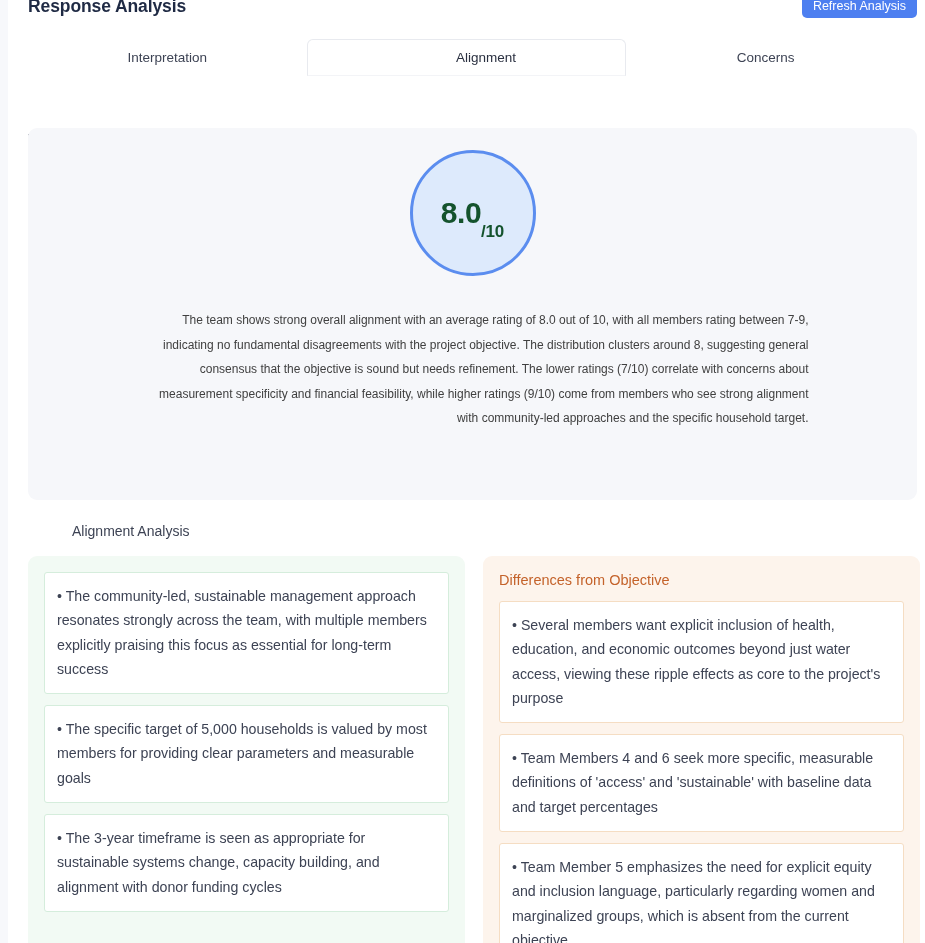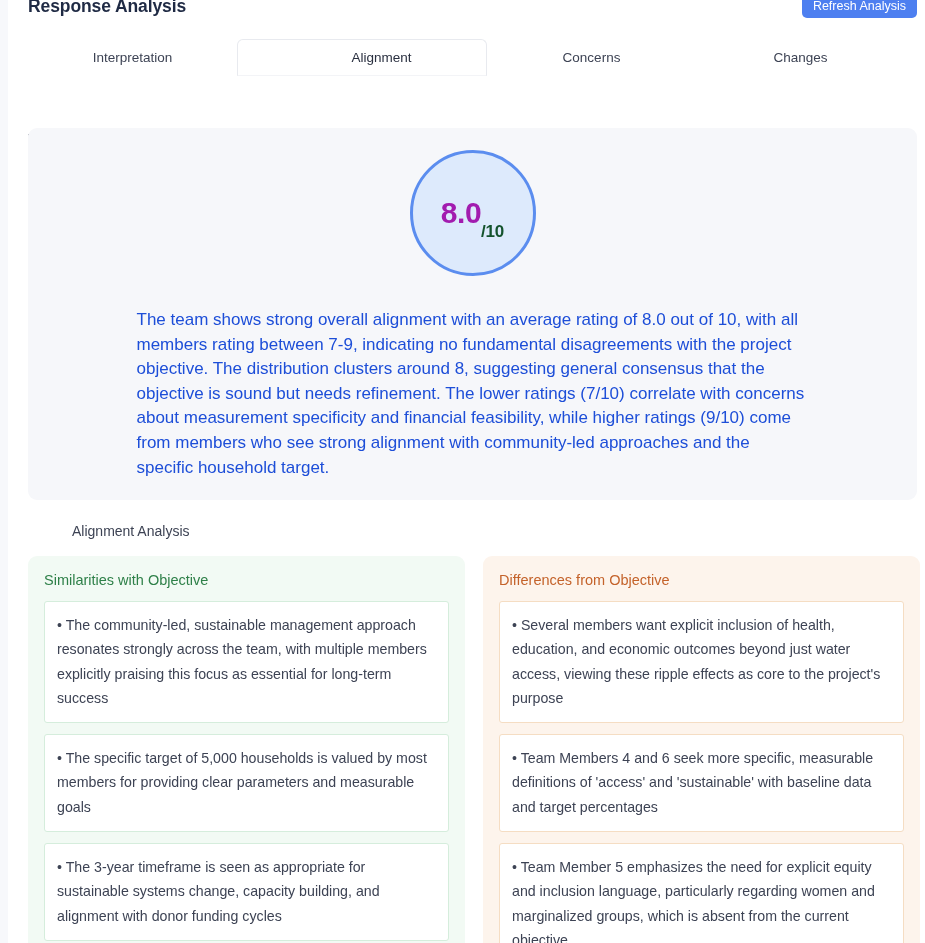--- a/index.html
+++ b/index.html
@@ -119,38 +119,38 @@
     border-radius: 50%;
     background: #ddeafc;
     border: 3px solid #5b8def;
     display: flex;
     align-items: center;
     justify-content: center;
   }
   .score-value {
     font-size: 30px;
     font-weight: bold;
-    color: #a21caf;
+    color: #14532d;
     letter-spacing: -0.5px;
   }
   .score-denom {
     font-size: 17px;
     font-weight: bold;
     color: #14532d;
     position: relative;
     top: 19px;
     letter-spacing: -0.2px;
   }
   .score-summary {
     width: 672px;
     margin: 32px auto 0 auto;
-    text-align: left;
-    font-size: 17px;
+    text-align: right;
+    font-size: 12px;
     line-height: 24.6px;
-    color: #1d4ed8;
+    color: #404040;
   }
 
   
   .analysis {
     position: absolute;
     left: 20px;
     top: 556px;
     width: 897px;
     display: flex;
     gap: 18px;
@@ -192,39 +192,37 @@
 
   <div class="header">
     <div class="page-title">Response Analysis</div>
     <button class="refresh-button">Refresh Analysis</button>
   </div>
 
   <div class="tabs">
     <button class="tab">Interpretation</button>
     <button class="tab active">Alignment</button>
     <button class="tab">Concerns</button>
-    <button class="tab">Changes</button>
   </div>
 
   <div class="section-label" id="lbl-score">Team Alignment Score</div>
 
   <div class="score-panel">
     <div class="score-circle">
       <span class="score-value">8.0</span>
         <span class="score-denom">/10</span>
     </div>
     <div class="score-summary">The team shows strong overall alignment with an average rating of 8.0 out of 10, with all members rating between 7-9, indicating no fundamental disagreements with the project objective. The distribution clusters around 8, suggesting general consensus that the objective is sound but needs refinement. The lower ratings (7/10) correlate with concerns about measurement specificity and financial feasibility, while higher ratings (9/10) come from members who see strong alignment with community-led approaches and the specific household target.</div>
   </div>
 
   <div class="section-label" id="lbl-analysis">Alignment Analysis</div>
 
   <div class="analysis">
 
     <div class="col similarities">
-      <div class="col-title">Similarities with Objective</div>
       <div class="bullet-card">• The community-led, sustainable management approach resonates strongly across the team, with multiple members explicitly praising this focus as essential for long-term success</div>
       <div class="bullet-card">• The specific target of 5,000 households is valued by most members for providing clear parameters and measurable goals</div>
       <div class="bullet-card">• The 3-year timeframe is seen as appropriate for sustainable systems change, capacity building, and alignment with donor funding cycles</div>
 
     </div>
 
     <div class="col differences">
       <div class="col-title">Differences from Objective</div>
       <div class="bullet-card">• Several members want explicit inclusion of health, education, and economic outcomes beyond just water access, viewing these ripple effects as core to the project's purpose</div>
       <div class="bullet-card">• Team Members 4 and 6 seek more specific, measurable definitions of 'access' and 'sustainable' with baseline data and target percentages</div>

